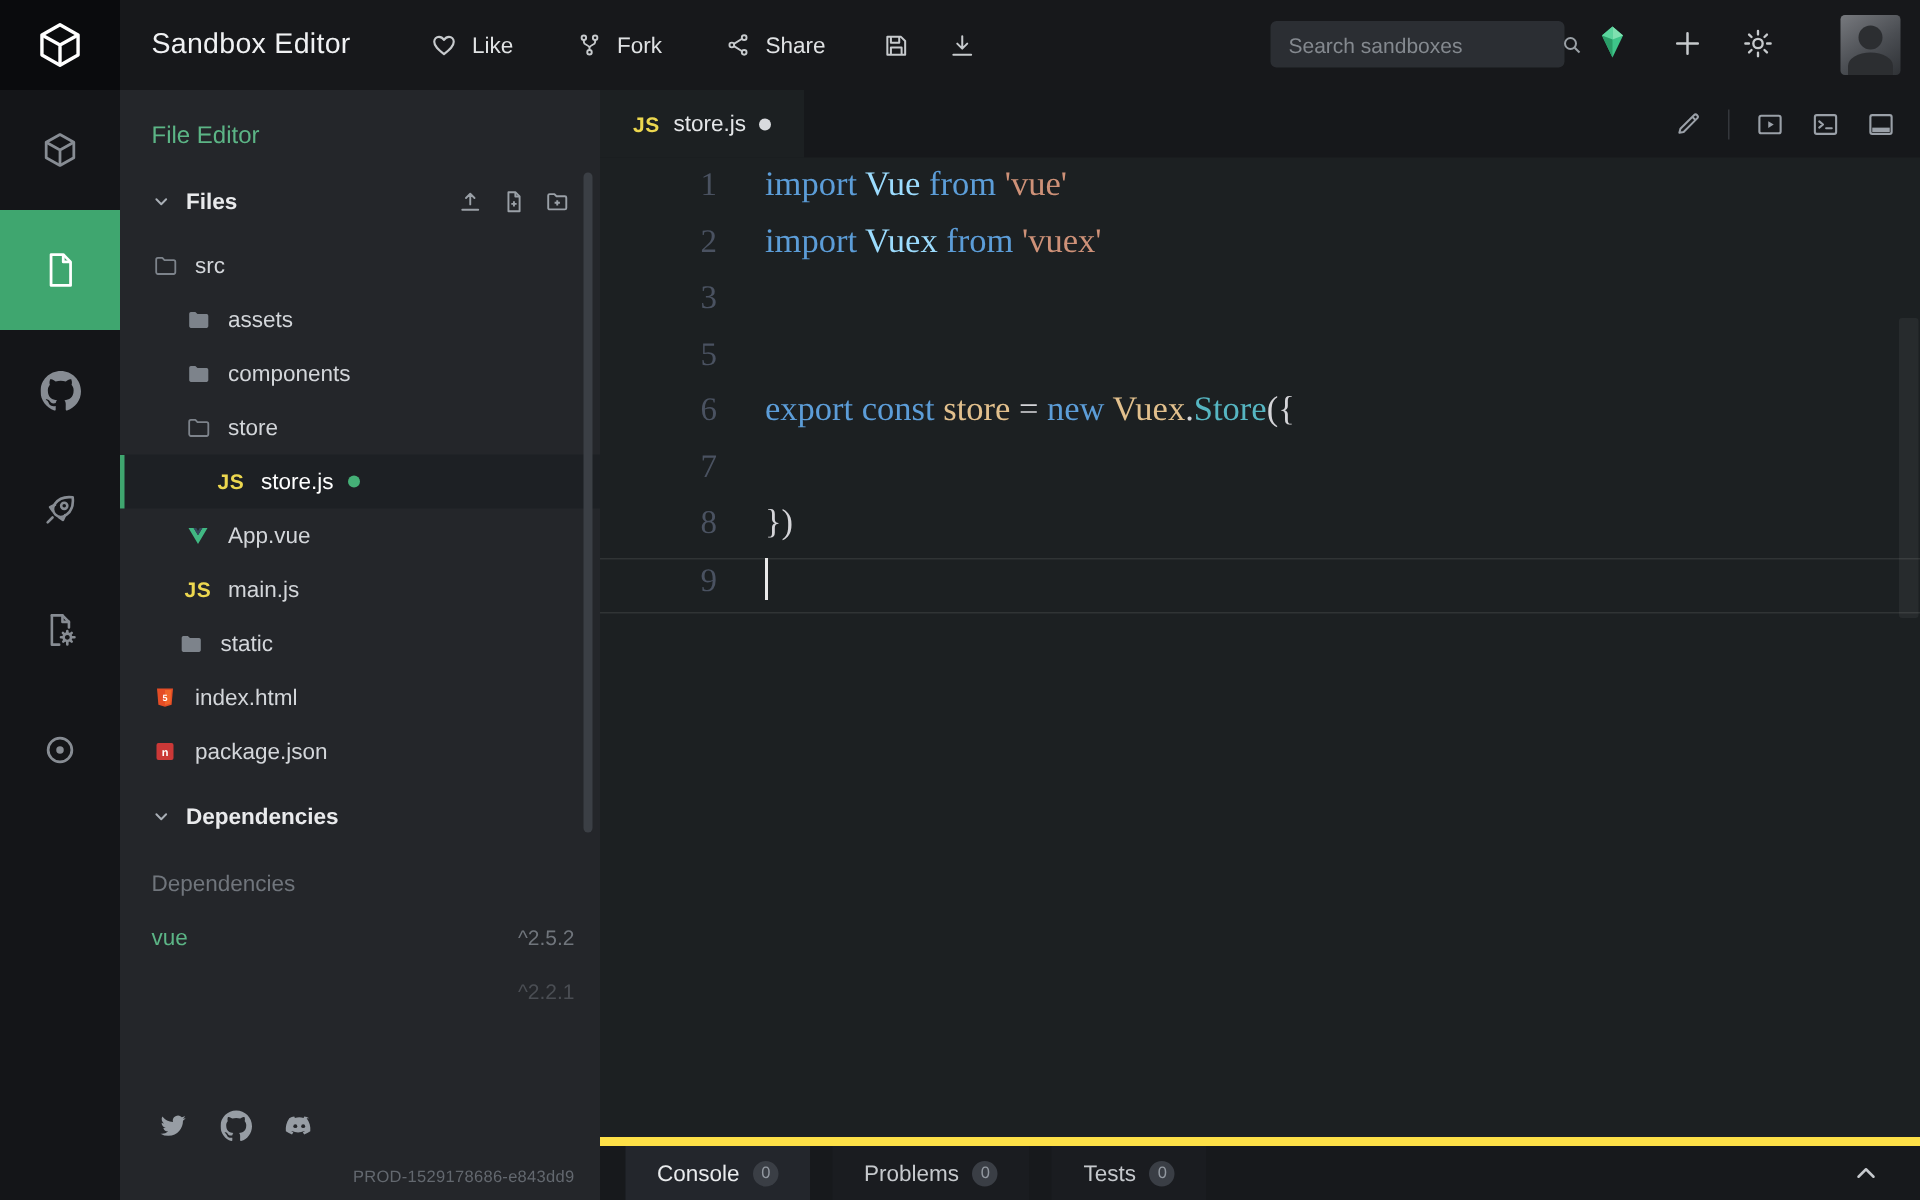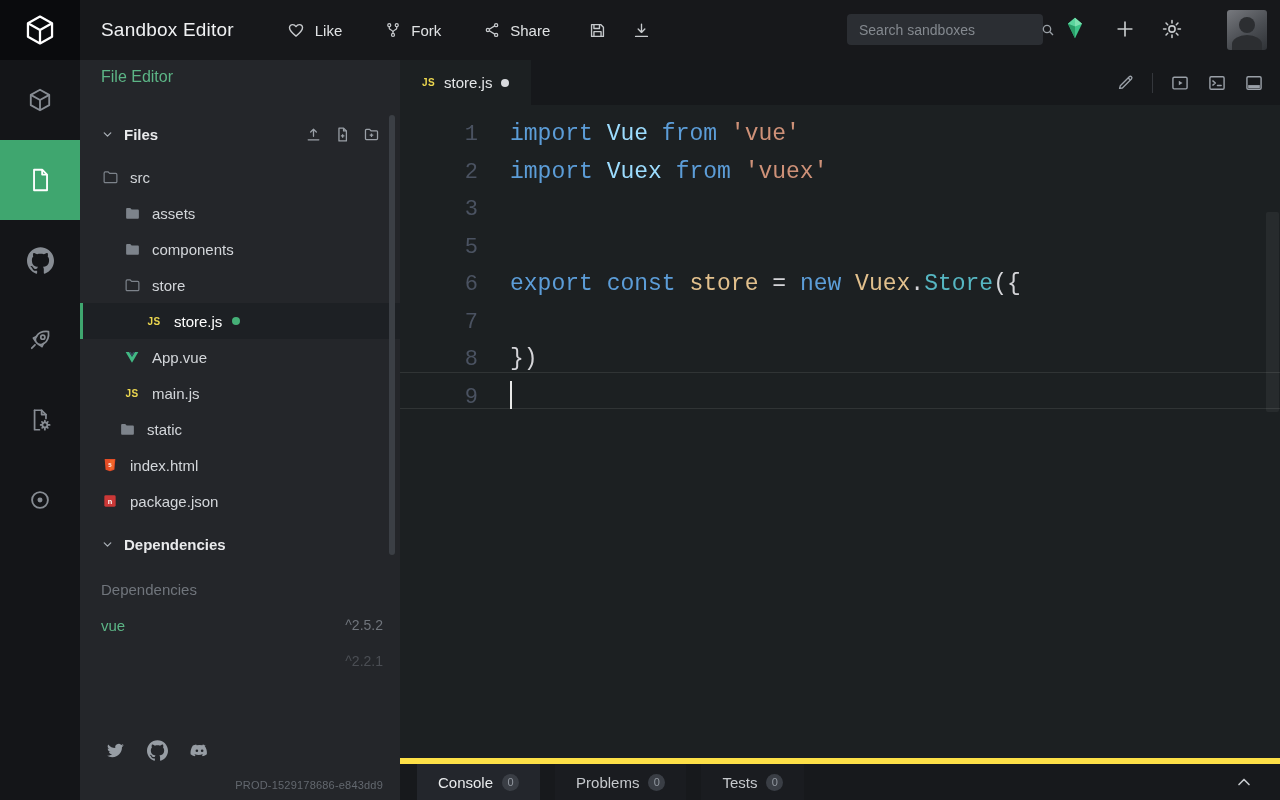--- a/index.html
+++ b/index.html
@@ -38,34 +38,34 @@
   
   .rail { position:absolute; left:0; top:60px; width:80px; height:740px; background:#141518;
     display:flex; flex-direction:column; z-index:20; }
   .rail-item { width:80px; height:80px; display:flex; align-items:center; justify-content:center;
     color:#878c93; cursor:pointer; }
   .rail-item.active { background:#3fa66f; color:#ffffff; }
 
   
   .sidebar { position:absolute; left:80px; top:60px; width:320px; height:740px;
     background:#24262a; z-index:10; overflow:hidden; }
-  .sb-title { padding:8px 0 0 21px; height:44px; color:#5cb586; font-size:16px; }
+  .sb-title { padding:22px 0 0 21px; height:44px; color:#5cb586; font-size:16px; }
   .sb-row { height:36px; display:flex; align-items:center; font-size:15px; color:#d3d6da; cursor:pointer; }
   .sb-header { height:40px; color:#e9eaec; font-weight:600; padding-left:21px; }
   .sb-header .chev { color:#a9afb6; margin-right:10px; display:flex; }
   .hdr-open-tabs { margin-top:14px; }
   .hdr-files { margin-top:10px; }
   .sb-tools { margin-left:auto; display:flex; align-items:center; gap:12px; margin-right:20px; color:#9aa0a7; }
   .sb-tools span { display:flex; cursor:pointer; }
   #tree { margin-top:5px; }
   .tree-row { padding-left:21px; }
   .tree-row.selected { background:#1d2024; box-shadow:inset 3px 0 0 #3fa66f; }
   .tree-row.selected .fname { color:#ffffff; }
   .ficon { width:18px; display:flex; justify-content:center; margin-right:11px; color:#7d838b; flex:none; }
-  .js-letters { color:#ecd74f; font-weight:700; font-size:10px; letter-spacing:.4px; }
+  .js-letters { color:#ecd74f; font-weight:700; font-size:14px; letter-spacing:.4px; }
   .gdot { width:8px; height:8px; border-radius:50%; background:#45b077; margin-left:10px; flex:none; }
   .hdr-deps { margin-top:5px; }
   .deps-sub { height:36px; margin-top:7px; display:flex; align-items:center; padding-left:21px;
     color:#70757c; font-size:15px; }
   .dep-row { height:36px; display:flex; align-items:center; padding:0 17px 0 21px; cursor:pointer; }
   .dep-row.partial { opacity:.5; }
   .dep-name { color:#5cb586; font-size:15px; }
   .dep-version { margin-left:auto; color:#70757c; font-size:14px; }
   .sb-footer { position:absolute; left:0; right:0; bottom:0; height:70px; background:#24262a; }
   .sb-social { display:flex; gap:21px; padding:10px 0 0 25px; color:#979da4; }
@@ -80,22 +80,22 @@
     display:flex; align-items:center; }
   .tab { height:45px; display:flex; align-items:center; gap:9px; padding:0 22px;
     background:#1c2022; cursor:pointer; }
   .tab .tab-label { color:#e4e6e8; font-size:15px; }
   .tab-dot { width:8px; height:8px; border-radius:50%; background:#d8dade; }
   .ed-tools { margin-left:auto; display:flex; align-items:center; gap:17px; margin-right:16px; color:#9aa0a8; }
   .ed-tools span { display:flex; cursor:pointer; }
   .ed-divider { width:1px; height:20px; background:#34373c; cursor:default !important; }
 
   .code { position:absolute; top:45px; left:0; right:0; bottom:42px; padding-top:4px; overflow:hidden; }
-  .code-line { height:37.5px; line-height:50px; white-space:pre;
-    font-family:Liberation Mono, monospace; font-size:23px; }
+  .code-line { height:37.5px; line-height:28px; white-space:pre;
+    font-family:Liberation Serif, serif; font-size:23px; }
   .code-line.current { box-shadow:inset 0 1px 0 rgba(255,255,255,.09), inset 0 -1px 0 rgba(255,255,255,.09); }
   .ln { display:inline-block; width:90px; padding-right:12px; text-align:right;
     color:#4a5261; font-size:22px; }
   .ct { padding-left:20px; }
   .tok-kw  { color:#5c9dd8; }
   .tok-mod { color:#9cdcfe; }
   .tok-str { color:#ce9178; }
   .tok-cls { color:#e2c08d; }
   .tok-fn  { color:#56b6c2; }
   .tok-pun { color:#d4d4d8; }

